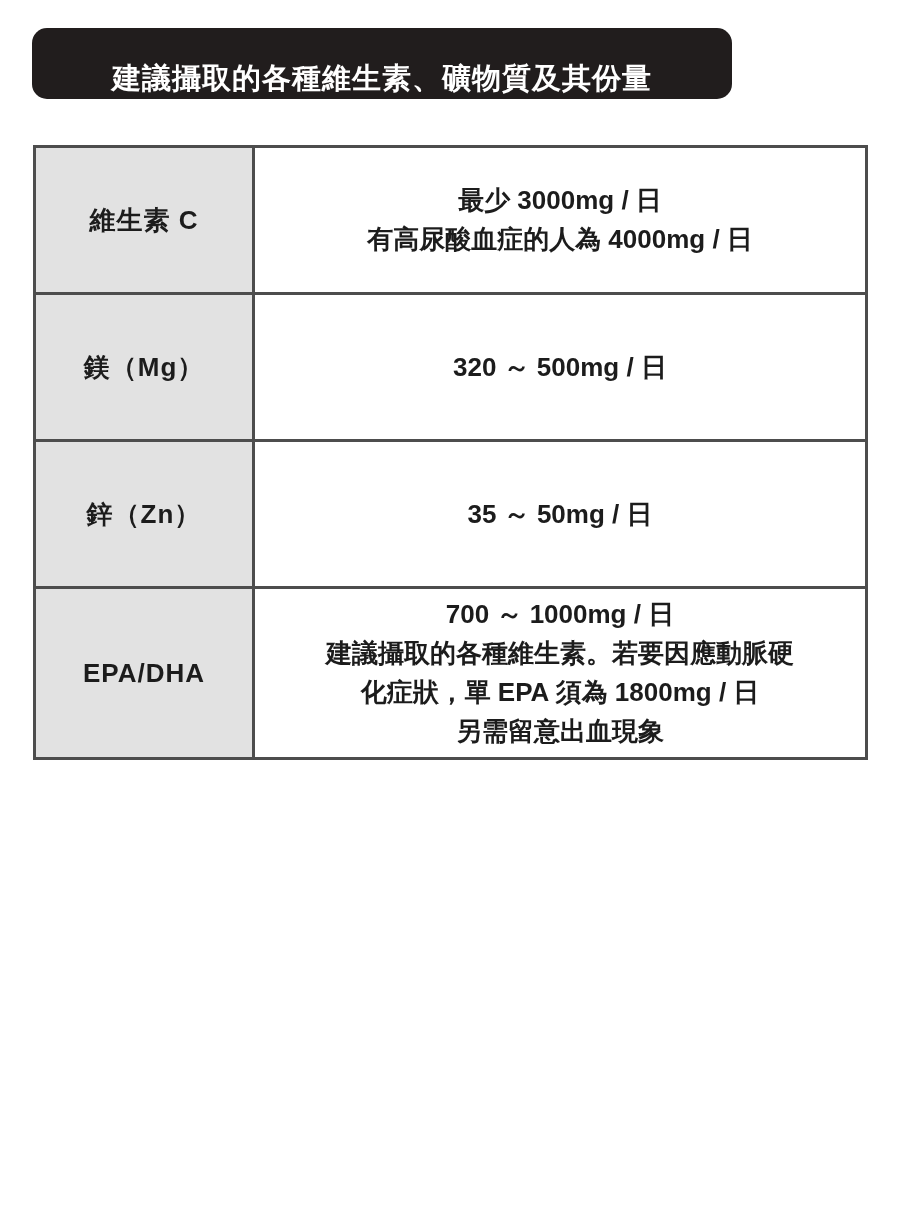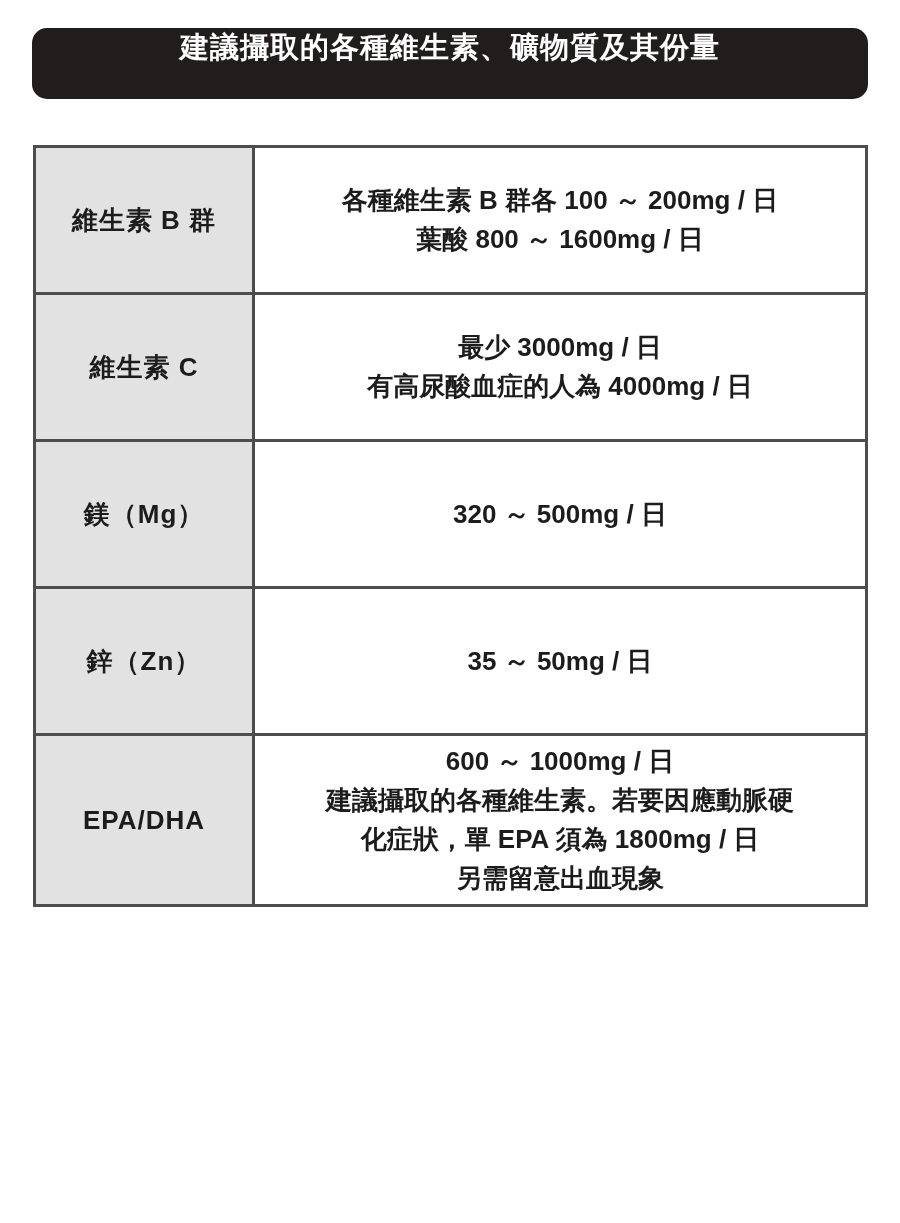--- a/index.html
+++ b/index.html
@@ -16,24 +16,24 @@
     background:var(--page-bg);
     font-family:"Liberation Sans","DejaVu Sans",sans-serif;
     font-weight:bold;
     color:var(--text);
     position:relative;
     overflow:hidden;
   }
   .banner{
     position:absolute;
     left:32px;top:28px;
-    width:836px;height:71px;
+    width:700px;height:71px;
     background:var(--banner-bg);
     border-radius:15px;
-    display:flex;align-items:flex-start;justify-content:center;
+    display:flex;align-items:flex-end;justify-content:center;
     box-sizing:border-box;
   }
   .banner-title{
     color:var(--banner-text);
     font-size:29px;
     letter-spacing:1px;
     white-space:nowrap;
   }
   .nutrient-table{
     position:absolute;
@@ -68,27 +68,20 @@
 </head>
 <body>
 
 <div class="banner">
   <span class="banner-title">建議攝取的各種維生素、礦物質及其份量</span>
 </div>
 
 <table class="nutrient-table">
   <tbody id="table-body">
       <tr>
-        <td class="label-cell">維生素 B 群</td>
-        <td class="value-cell">
-          <div class="dosage-line">各種維生素 B 群各 100 ～ 200mg / 日</div>
-          <div class="dosage-line">葉酸 800 ～ 1600mg / 日</div>
-        </td>
-      </tr>
-      <tr>
         <td class="label-cell">維生素 C</td>
         <td class="value-cell">
           <div class="dosage-line">最少 3000mg / 日</div>
           <div class="dosage-line">有高尿酸血症的人為 4000mg / 日</div>
         </td>
       </tr>
       <tr>
         <td class="label-cell">鎂（Mg）</td>
         <td class="value-cell">
           <div class="dosage-line">320 ～ 500mg / 日</div>
@@ -96,20 +89,20 @@
       </tr>
       <tr>
         <td class="label-cell">鋅（Zn）</td>
         <td class="value-cell">
           <div class="dosage-line">35 ～ 50mg / 日</div>
         </td>
       </tr>
       <tr>
         <td class="label-cell">EPA/DHA</td>
         <td class="value-cell">
-          <div class="dosage-line">600 ～ 1000mg / 日</div>
+          <div class="dosage-line">700 ～ 1000mg / 日</div>
           <div class="dosage-line">建議攝取的各種維生素。若要因應動脈硬</div>
           <div class="dosage-line">化症狀，單 EPA 須為 1800mg / 日</div>
           <div class="dosage-line">另需留意出血現象</div>
         </td>
       </tr>
     </tbody>
 </table>
 
 </body></html>

